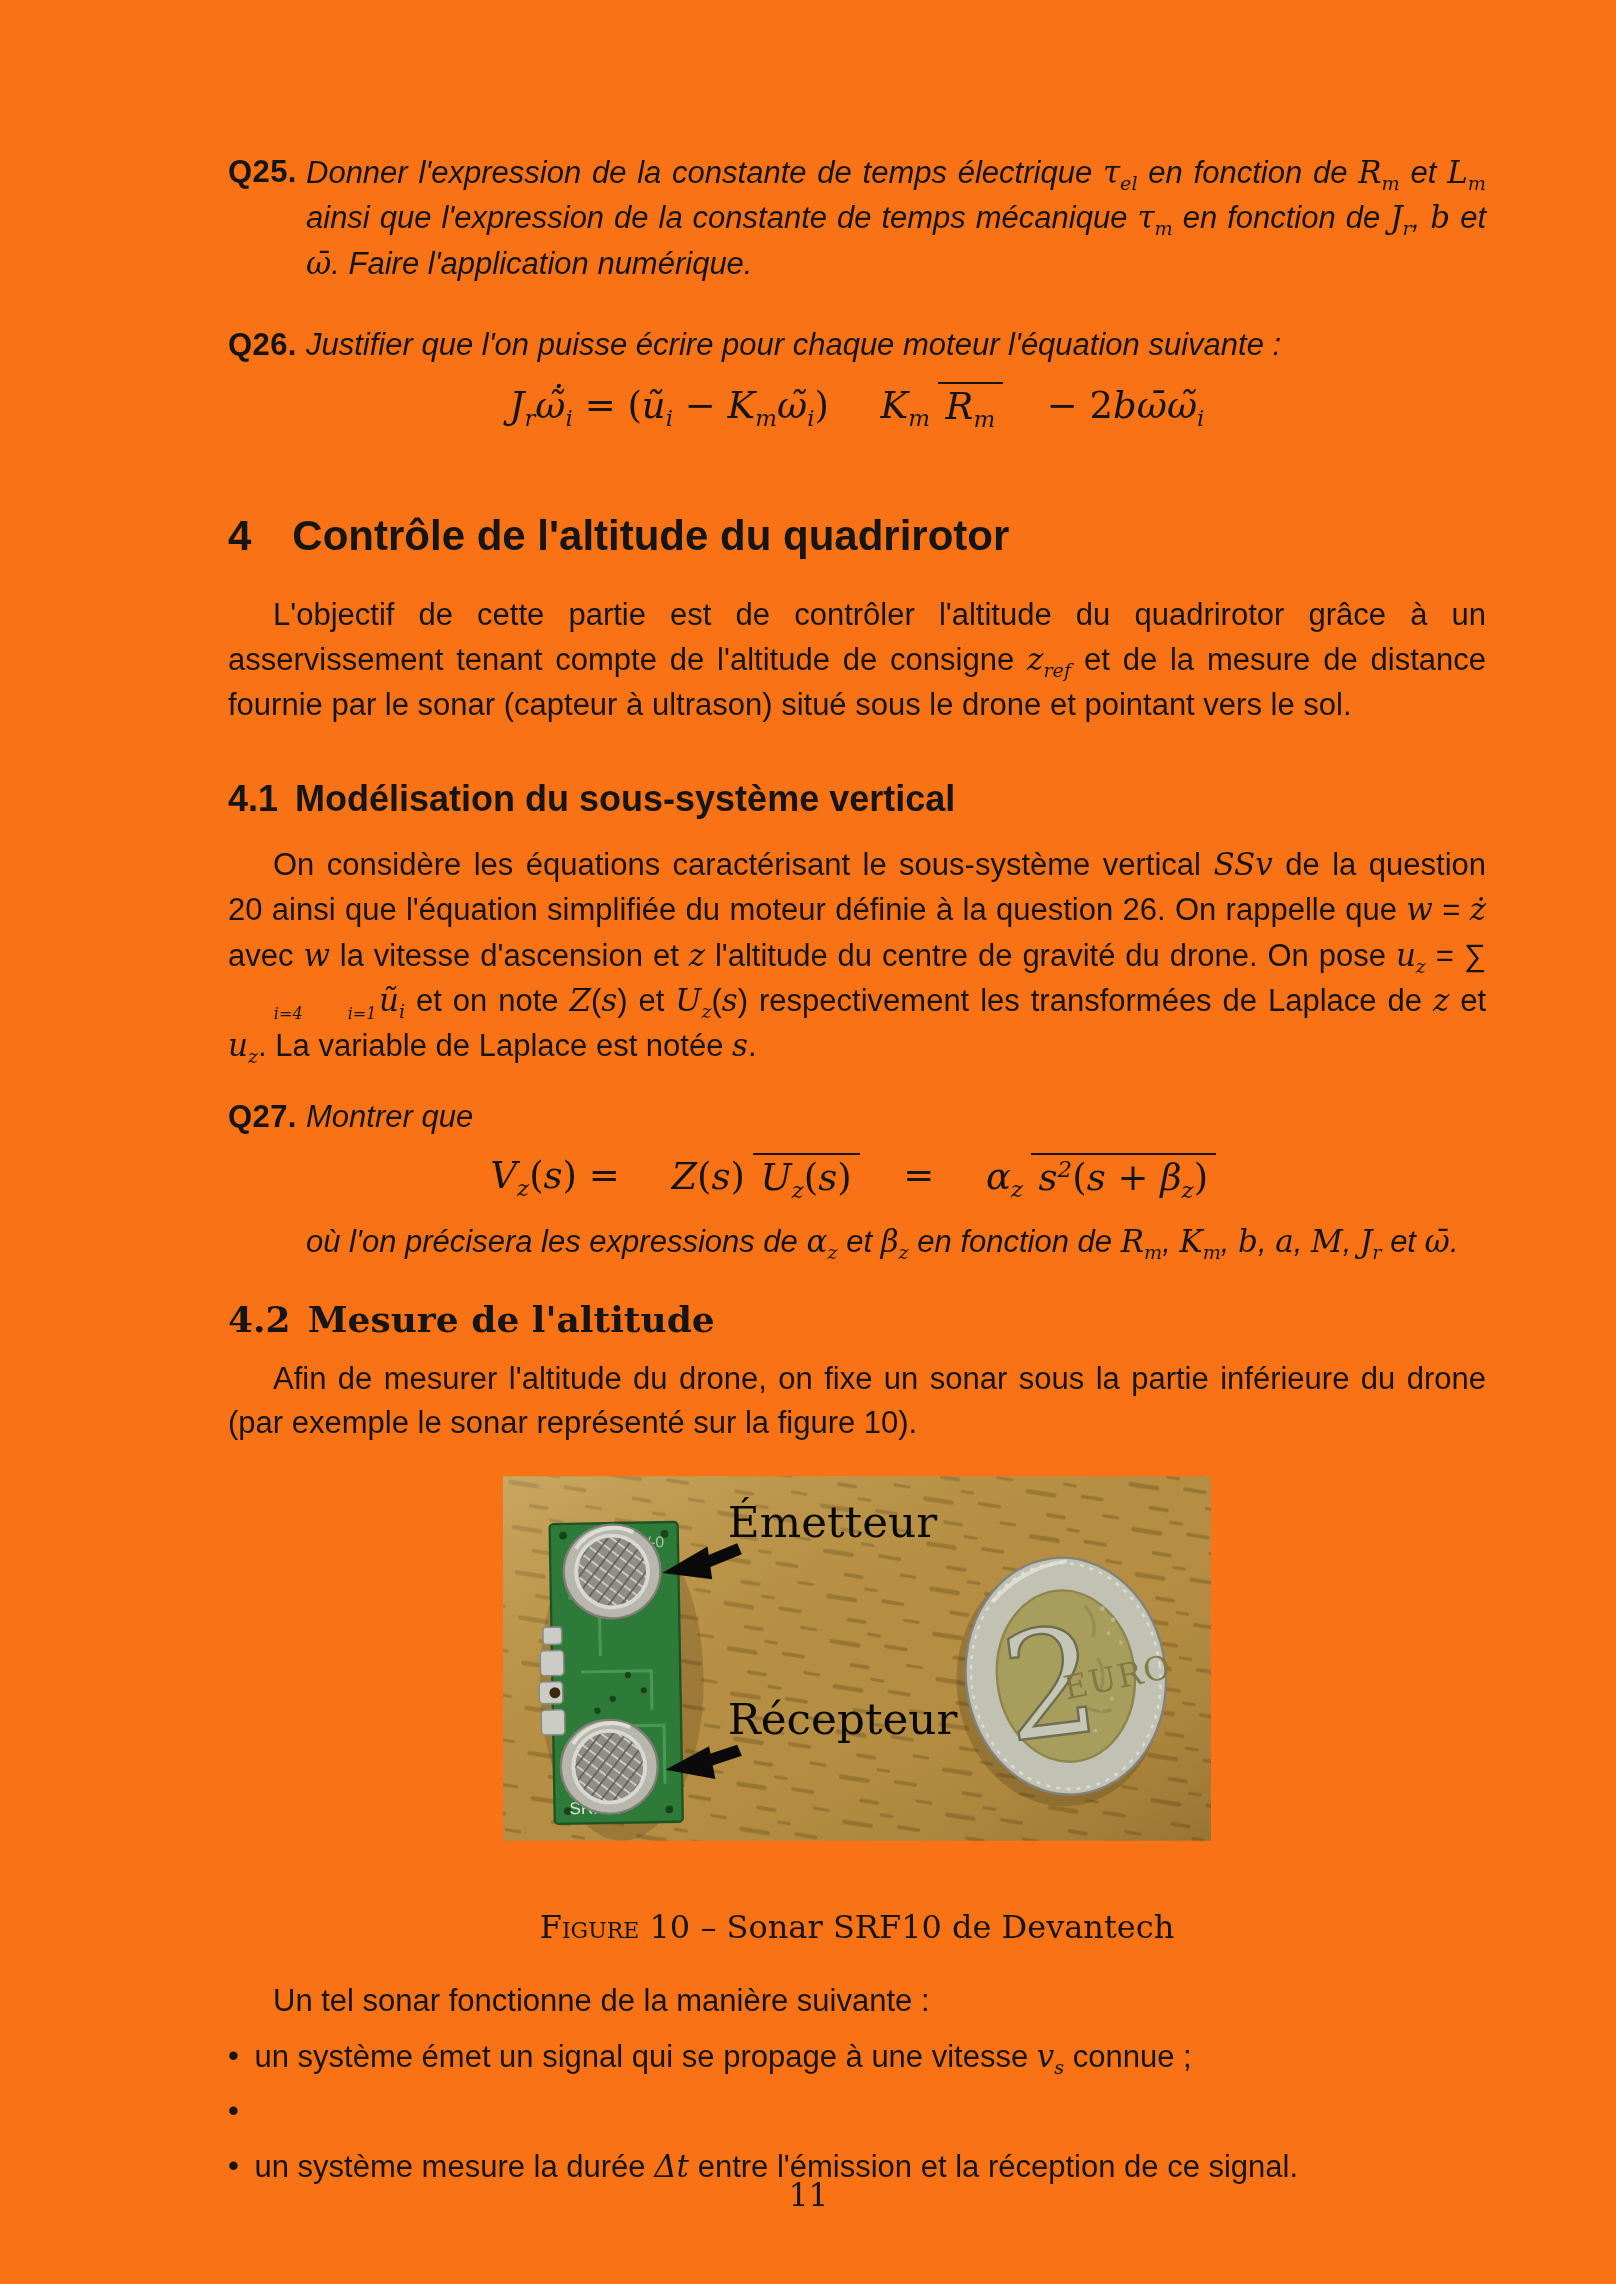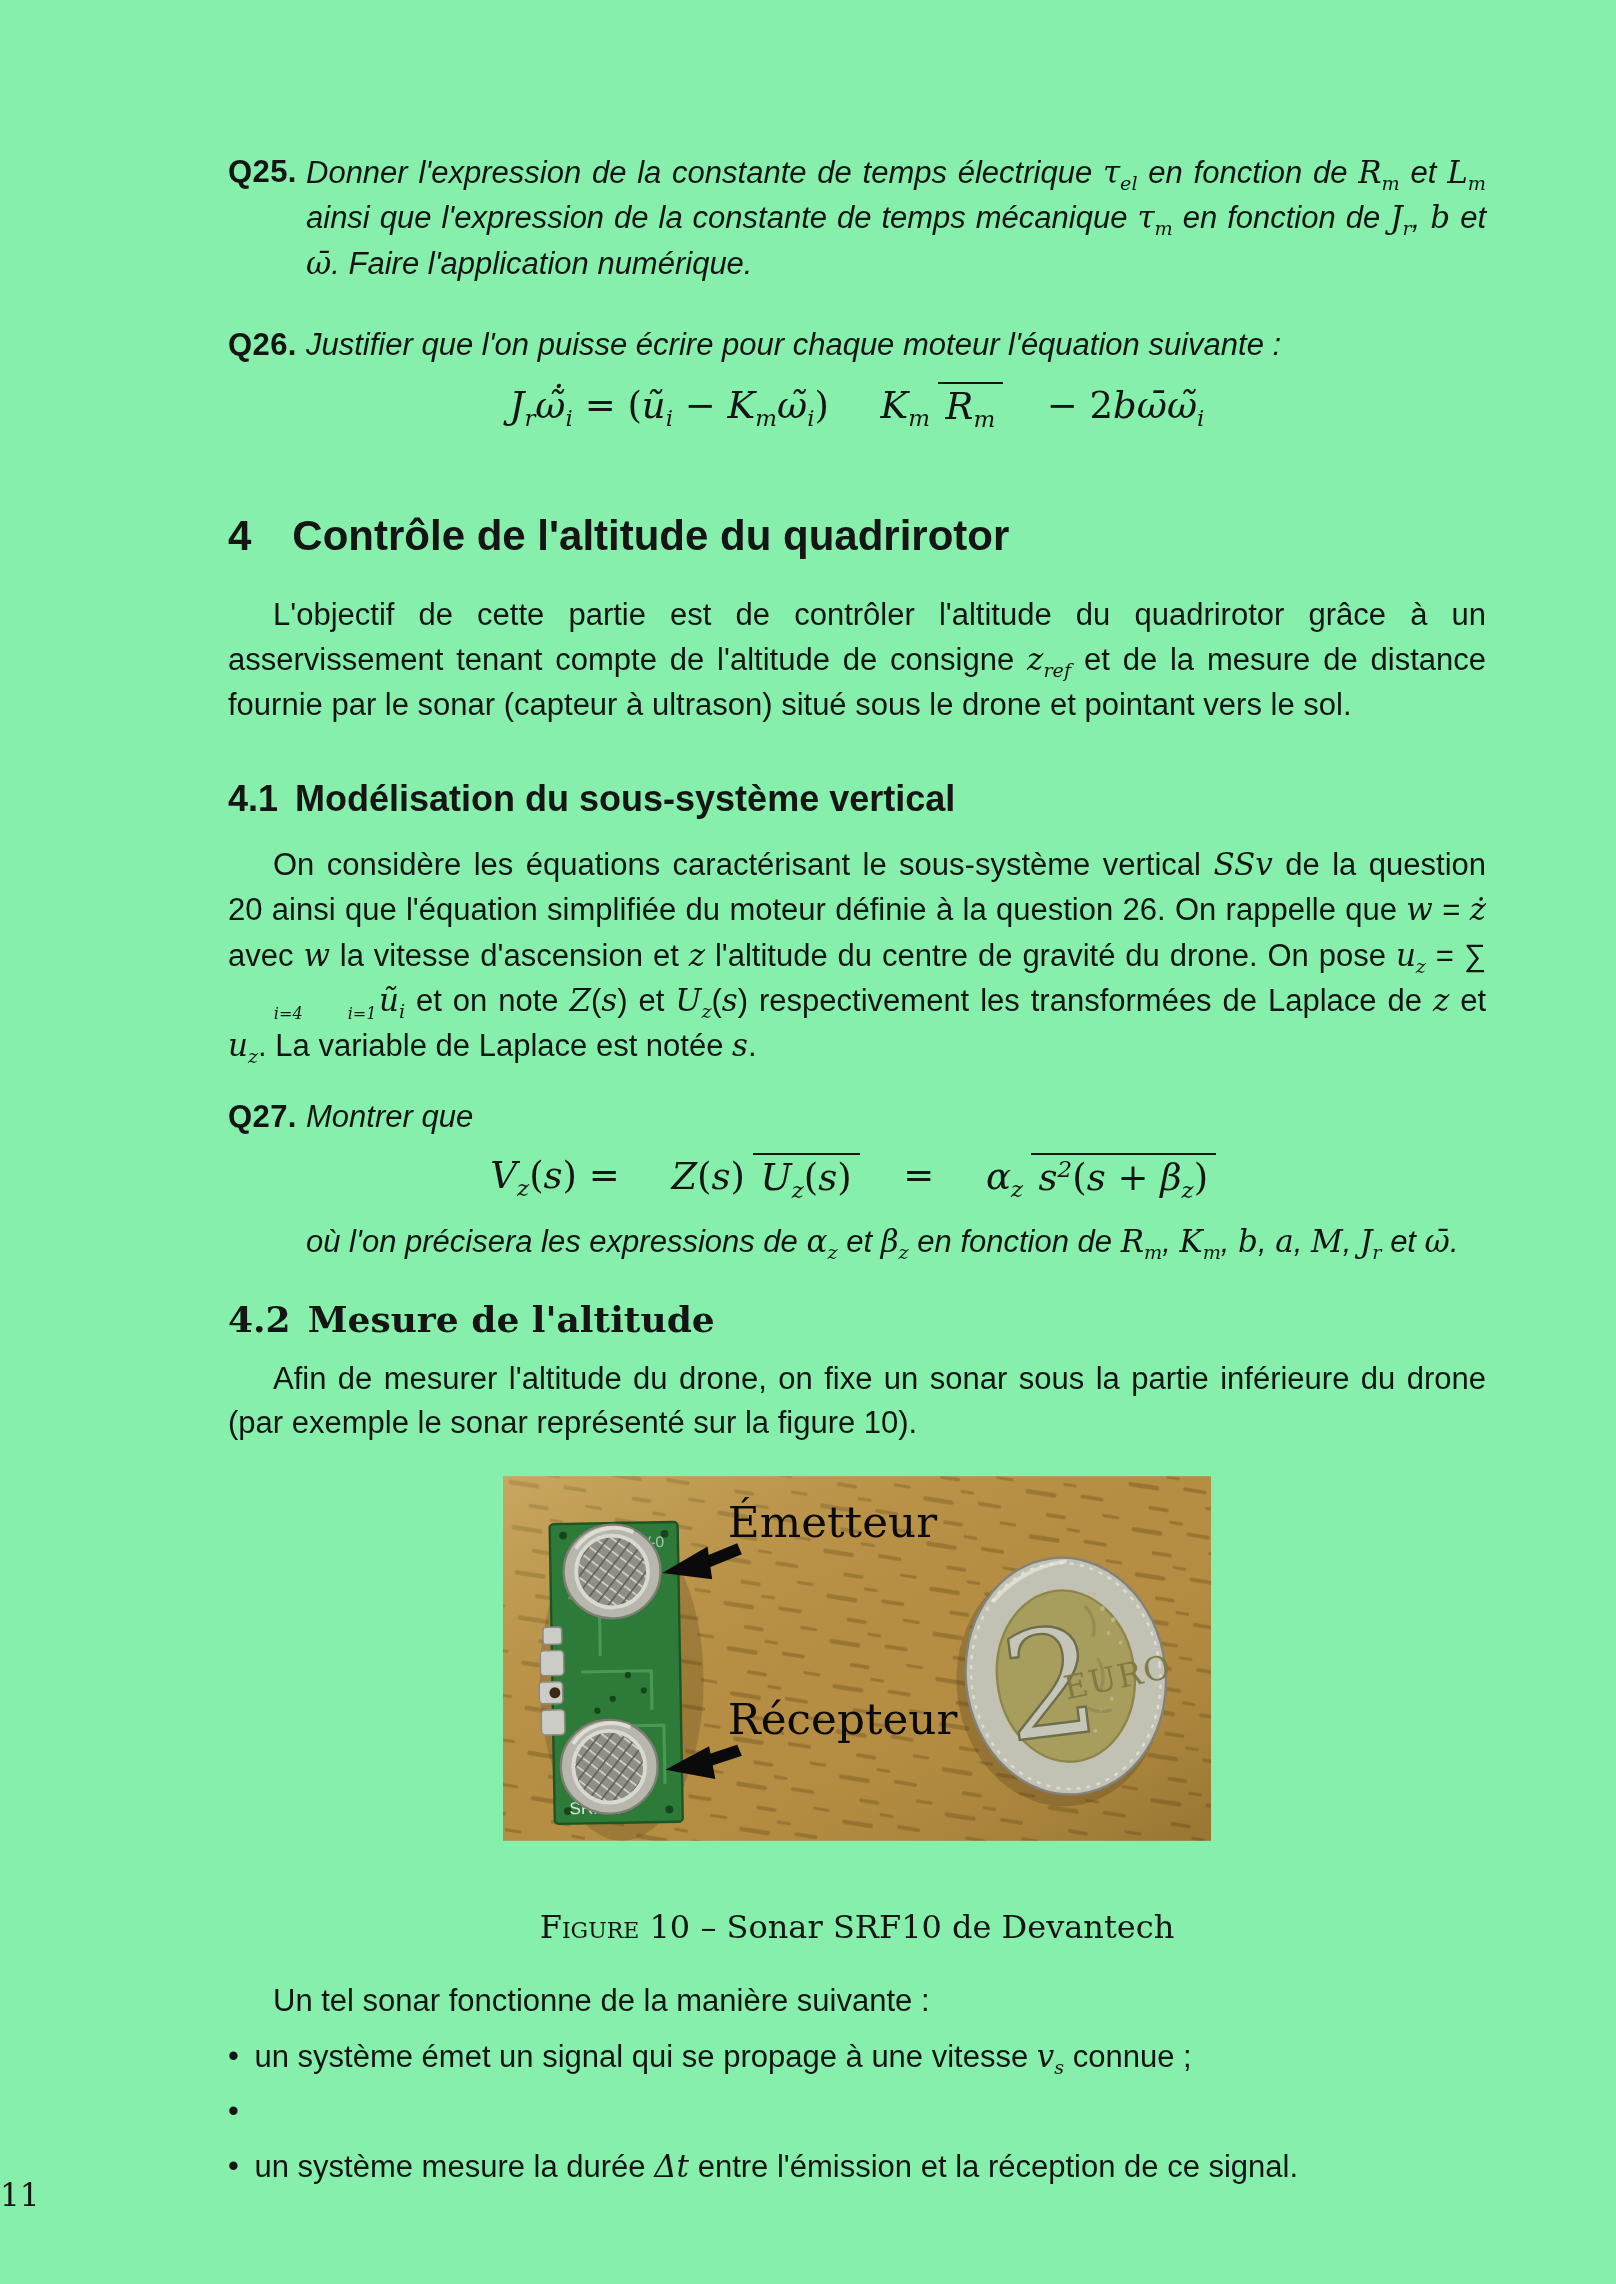--- a/index.html
+++ b/index.html
@@ -1,17 +1,17 @@
 <!DOCTYPE html>
 <html style="font-size:12.5px"><head>
 <meta charset="utf-8">
 <style>
   html,body { margin:0; padding:0; background:#ffffff; }
   .page {
-    position:relative; width:1617px; height:2284px; background:#86efac;
+    position:relative; width:1617px; height:2284px; background:#f97316;
     font-family:"Liberation Sans", sans-serif; font-size:31px; line-height:1.43;
     color:#151515; overflow:hidden;
   }
   .content { position:absolute; left:228px; top:150px; width:1258px; }
 
   
   .q { display:flex; align-items:flex-start; }
   .q-label { flex:0 0 78px; font-weight:700; font-style:normal; letter-spacing:0.4px; }
   .q-body { flex:1; font-style:italic; text-align:justify; }
 
@@ -44,21 +44,21 @@
   ul.sonar-list { list-style:none; margin:11px 0 0 0; padding:0; }
   ul.sonar-list li { display:flex; gap:15.6px; margin-top:10.2px; align-items:flex-start; }
   ul.sonar-list .bullet { flex:0 0 auto; font-size:31px; }
 
   
   .figure-wrap { width:708px; margin:30px auto 0 auto; }
   .figure-caption { margin-top:52px; text-align:center;
                     font-family:"DejaVu Serif", serif; font-size:32px; }
   .smallcaps { font-variant:small-caps; }
 
-  .pageno { position:absolute; left:0; right:0; bottom:67px; text-align:left;
+  .pageno { position:absolute; left:0; right:0; bottom:67px; text-align:center;
             font-family:"DejaVu Serif", serif; font-size:31px; }
 
   .sp { white-space:pre; }
 </style>
 </head>
 <body>
 
 <div class="page">
   <div class="content">
 

